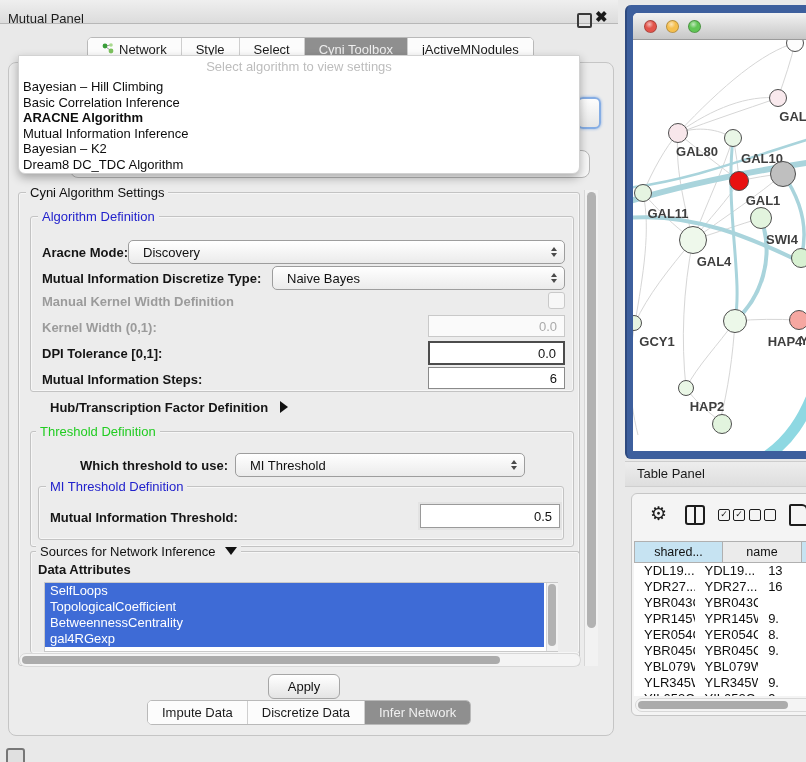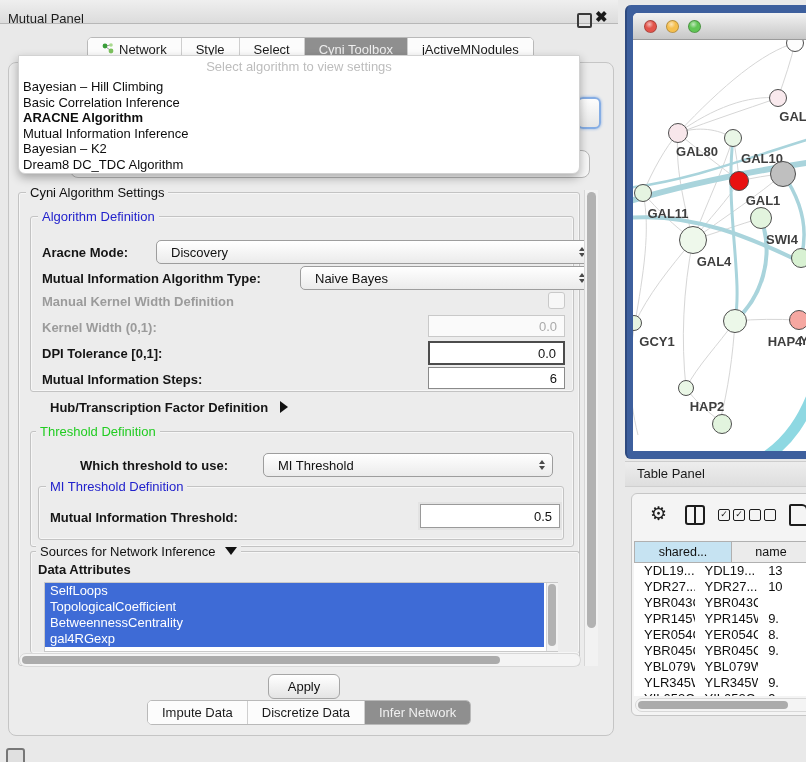--- a/index.html
+++ b/index.html
@@ -35,21 +35,21 @@
     background:linear-gradient(#fdfdfd,#e6e6e6);box-shadow:0 0 3px #85ade4;z-index:3;}
   
   .groupbox{position:absolute;border:1px solid #c3c3c3;border-radius:3px;box-shadow:inset 0 0 0 1px #f6f6f6;}
   .gb-label{position:absolute;font-size:13px;padding:0 4px;background:#ececec;white-space:nowrap;z-index:2;}
   .lbl{position:absolute;font-size:13px;font-weight:bold;color:#151515;white-space:nowrap;}
   .lbl.plain{font-weight:normal;}
   .lbl.disabled{color:#9b9b9b;}
   
   .combo{position:absolute;height:24px;background:linear-gradient(#ffffff,#ebebeb);
     border:1px solid #9d9d9d;border-radius:5px;display:flex;align-items:center;
-    justify-content:space-between;padding:0 7px 0 14px;font-size:13px;box-sizing:border-box;margin-left:28px;}
+    justify-content:space-between;padding:0 7px 0 14px;font-size:13px;box-sizing:border-box;}
   .arrows{display:flex;flex-direction:column;gap:2px;}
   .tri-up{width:0;height:0;border-left:3.5px solid transparent;border-right:3.5px solid transparent;border-bottom:4.5px solid #4a4a4a;}
   .tri-dn{width:0;height:0;border-left:3.5px solid transparent;border-right:3.5px solid transparent;border-top:4.5px solid #4a4a4a;}
   .field{position:absolute;background:#ffffff;border:1px solid #8a8a8a;font-size:13px;
     display:flex;align-items:center;justify-content:flex-end;padding:0 7px;box-sizing:border-box;}
   .field.disabled{background:#fafafa;border-color:#c9c9c9;color:#aaaaaa;}
   .field.strong{border:2px solid #4c4c4c;}
   .checkbox{position:absolute;width:15px;height:15px;border:1px solid #c9c9c9;border-radius:3px;background:#f7f7f7;}
   .tri-right{display:inline-block;width:0;height:0;border-top:6px solid transparent;border-bottom:6px solid transparent;border-left:8px solid #111;vertical-align:-1px;}
   .tri-down-b{display:inline-block;width:0;height:0;border-left:6px solid transparent;border-right:6px solid transparent;border-top:8px solid #111;vertical-align:1px;}
@@ -156,21 +156,21 @@
 
 <div class="lbl" style="left:42px;top:245px;">Aracne Mode:</div>
 <div class="combo" style="left:128px;top:240px;width:437px;">
   <span>Discovery</span>
   <span class="arrows">
       <span class="tri-up"></span>
       <span class="tri-dn"></span>
     </span>
 </div>
 
-<div class="lbl" style="left:42px;top:271px;">Mutual Information Algorithm Type:</div>
+<div class="lbl" style="left:42px;top:271px;">Mutual Information Discretize Type:</div>
 <div class="combo" style="left:272px;top:266px;width:293px;">
   <span>Naive Bayes</span>
   <span class="arrows">
       <span class="tri-up"></span>
       <span class="tri-dn"></span>
     </span>
 </div>
 
 <div class="lbl disabled" style="left:42px;top:294px;">Manual Kernel Width Definition</div>
 <div class="checkbox" style="left:548px;top:292px;"></div>
@@ -330,34 +330,34 @@
     <div class="mini-cb">✓</div>
       <div class="mini-cb">✓</div>
   </div>
   <div class="cb-pair" style="left:117px;top:15px;">
     <div class="mini-cb"></div>
       <div class="mini-cb"></div>
   </div>
   <div class="export-icon" style="left:157px;top:10px;"></div>
 
   <div class="thead" id="table-head">
-      <div class="th hl" style="width: 98px;">shared...</div>
+      <div class="th hl" style="width: 89px;">shared...</div>
       <div class="th plainbg" style="width: 79px;">name</div>
       <div class="th hl" style="width: 60px;">A</div>
     </div>
   <div class="trows" id="table-rows">
       <div class="trow">
         <div class="td" style="width: 75px;">YDL19...</div>
         <div class="td" style="width: 79px;">YDL19...</div>
         <div class="td" style="width: 60px;">13</div>
       </div>
       <div class="trow">
         <div class="td" style="width: 75px;">YDR27...</div>
         <div class="td" style="width: 79px;">YDR27...</div>
-        <div class="td" style="width: 60px;">10</div>
+        <div class="td" style="width: 60px;">16</div>
       </div>
       <div class="trow">
         <div class="td" style="width: 75px;">YBR043C</div>
         <div class="td" style="width: 79px;">YBR043C</div>
         <div class="td" style="width: 60px;"></div>
       </div>
       <div class="trow">
         <div class="td" style="width: 75px;">YPR145W</div>
         <div class="td" style="width: 79px;">YPR145W</div>
         <div class="td" style="width: 60px;">9.</div>

